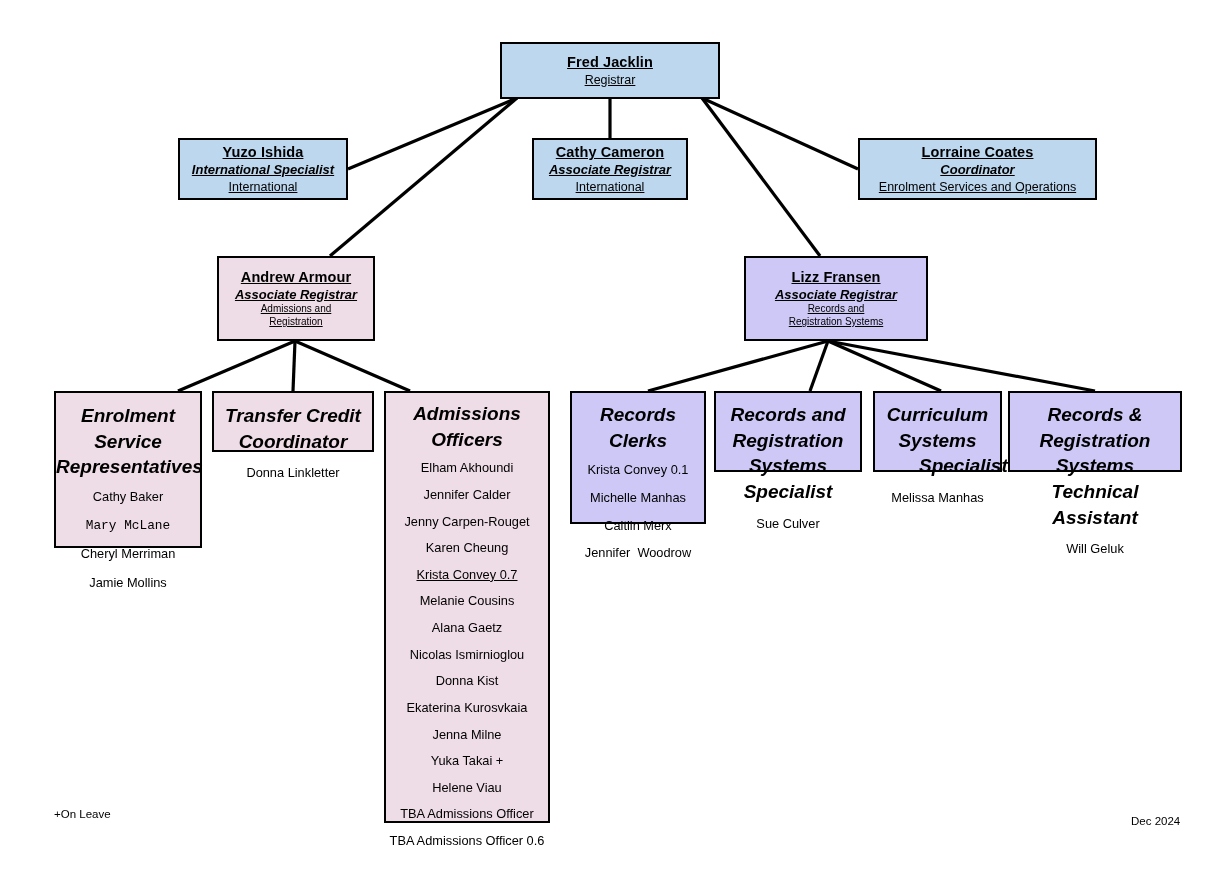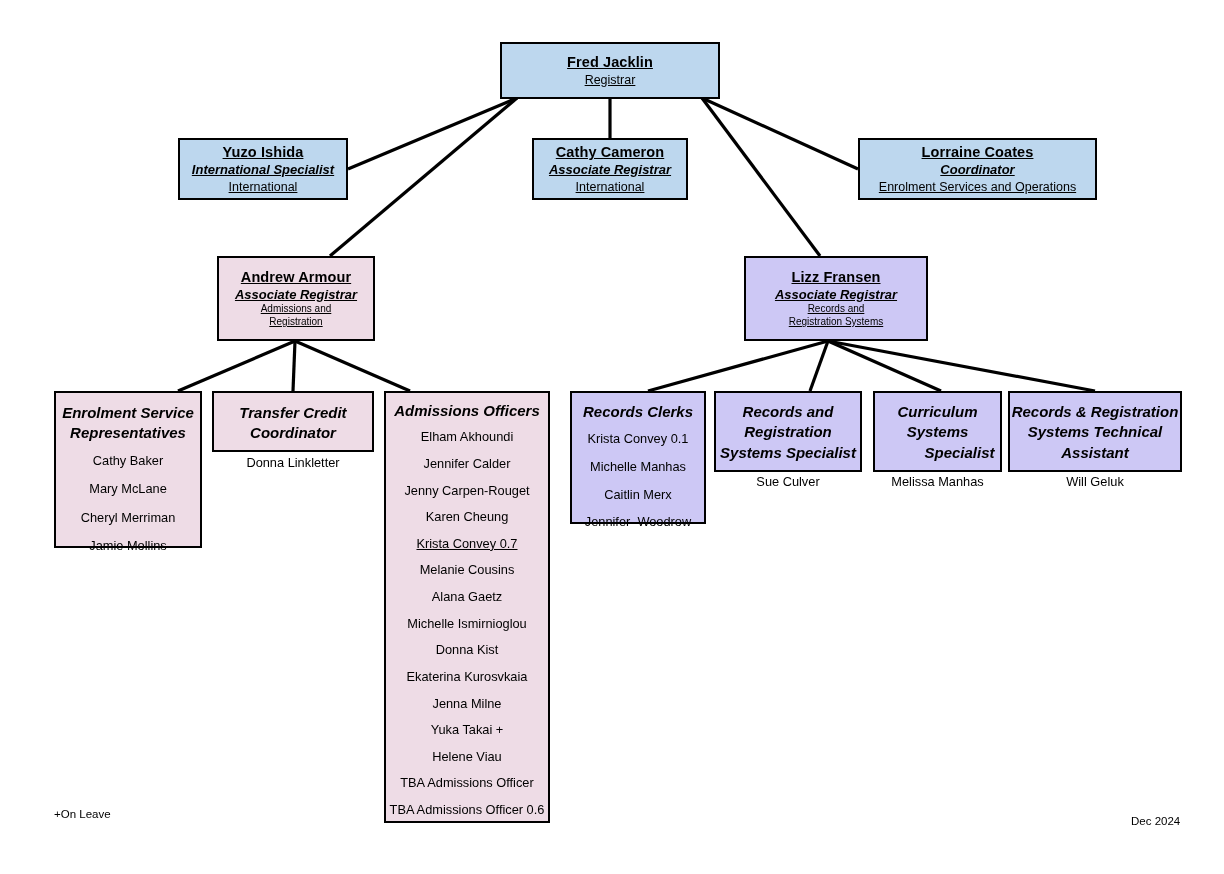--- a/index.html
+++ b/index.html
@@ -77,21 +77,21 @@
     flex-direction: column;
     align-items: center;
     text-align: center;
   }
   .group.pink   { background: #eedce6; }
   .group.purple { background: #cdc8f5; }
 
   .g-head {
     font-weight: bold;
     font-style: italic;
-    font-size: 15px;
+    font-size: 19px;
     line-height: 1.35;
     width: 100%;
   }
   .g-item {
     font-weight: normal;
     font-size: 12.8px;
     line-height: 1.3;
     width: 100%;
     white-space: pre;
   }
@@ -169,40 +169,40 @@
     <div class="n-name">Lizz Fransen</div>
     <div class="n-title">Associate Registrar</div>
     <div class="n-dept-line">Records and</div>
     <div class="n-dept-line">Registration Systems</div>
   </div>
 
   <div class="group pink" style="left:54px; top:391px; width:148px; height:157px; padding-top:10px;">
     <div class="g-head">Enrolment Service</div>
     <div class="g-head" style="margin-bottom:9px;">Representatives</div>
     <div class="g-item" style="margin-bottom:12px;">Cathy Baker</div>
-    <div class="g-item" style="margin-bottom:12px;">Mary McLane</div>
+    <div class="g-item" style="margin-bottom:12px;font-family:Liberation Mono, monospace;">Mary McLane</div>
     <div class="g-item" style="margin-bottom:12px;">Cheryl Merriman</div>
     <div class="g-item">Jamie Mollins</div>
   </div>
 
   <div class="group pink" style="left:212px; top:391px; width:162px; height:61px; padding-top:10px;">
     <div class="g-head" style="margin-bottom:11px;">Transfer Credit Coordinator</div>
     <div class="g-item">Donna Linkletter</div>
   </div>
 
   <div class="group pink" style="left:384px; top:391px; width:166px; height:432px; padding-top:8px;">
     <div class="g-head" style="margin-bottom:8px;">Admissions Officers</div>
     <div class="g-item" style="margin-bottom:10px;">Elham Akhoundi</div>
     <div class="g-item" style="margin-bottom:10px;">Jennifer Calder</div>
     <div class="g-item" style="margin-bottom:10px;">Jenny Carpen-Rouget</div>
     <div class="g-item" style="margin-bottom:10px;">Karen Cheung</div>
     <div class="g-item" style="margin-bottom:10px;text-decoration:underline;">Krista Convey 0.7</div>
     <div class="g-item" style="margin-bottom:10px;">Melanie Cousins</div>
     <div class="g-item" style="margin-bottom:10px;">Alana Gaetz</div>
-    <div class="g-item" style="margin-bottom:10px;">Michelle Ismirnioglou</div>
+    <div class="g-item" style="margin-bottom:10px;">Nicolas Ismirnioglou</div>
     <div class="g-item" style="margin-bottom:10px;">Donna Kist</div>
     <div class="g-item" style="margin-bottom:10px;">Ekaterina Kurosvkaia</div>
     <div class="g-item" style="margin-bottom:10px;">Jenna Milne</div>
     <div class="g-item" style="margin-bottom:10px;">Yuka Takai +</div>
     <div class="g-item" style="margin-bottom:10px;">Helene Viau</div>
     <div class="g-item" style="margin-bottom:10px;">TBA Admissions Officer</div>
     <div class="g-item">TBA Admissions Officer 0.6</div>
   </div>
 
   <div class="group purple" style="left:570px; top:391px; width:136px; height:133px; padding-top:9px;">

